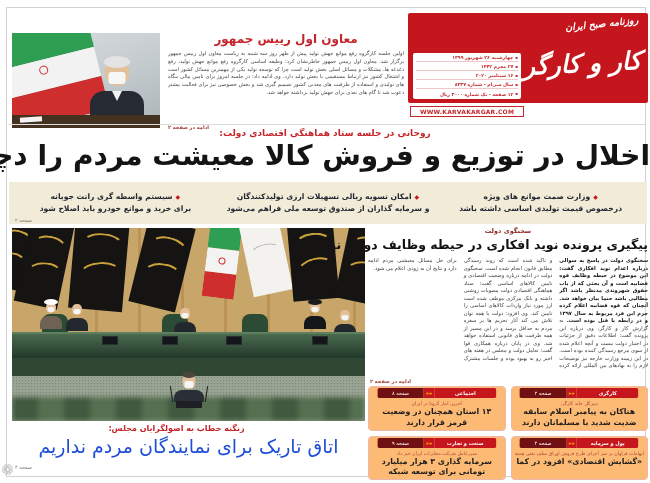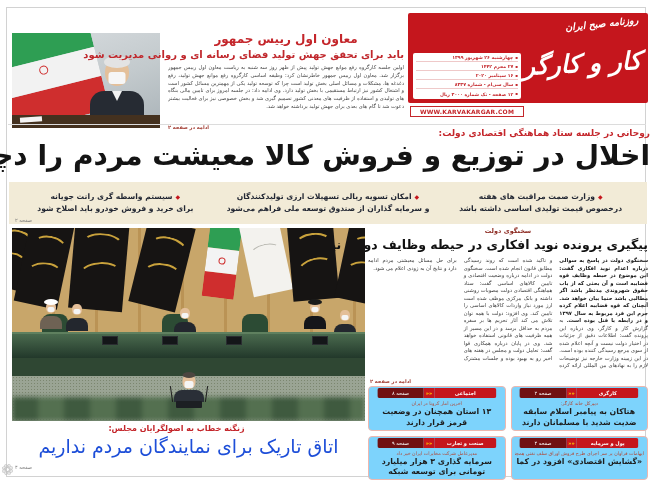--- a/index.html
+++ b/index.html
@@ -59,21 +59,21 @@
   
   .tstory { position:absolute; left:168px; top:32px; width:236px; height:98px; }
   .tskick { text-align:center; font-size:12px; color:#c4262b; font-weight:bold; }
   .tshead { text-align:center; font-size:10px; font-weight:bold; color:#c0272c; margin-top:3px;
             white-space:nowrap; }
   .tsbody { margin-top:4px; font-size:5.2px; line-height:1.5; text-align:justify; color:#474747;
             height:62px; overflow:hidden; }
   .tscont { position:absolute; left:0; bottom:0; font-size:5px; color:#a23c32; font-weight:bold; }
 
   
-  .lkick { position:absolute; top:128px; left:0; width:100%; color:#c4262b;
+  .lkick { position:absolute; top:128px; left:0; width:100%; text-align:center; color:#c4262b;
            font-size:9px; font-weight:bold; }
   .lhead { position:absolute; top:139px; left:0; width:100%; text-align:center; font-size:28px;
            font-weight:bold; color:#141414; letter-spacing:-0.5px; white-space:nowrap; }
 
   
   .bstrip { position:absolute; left:9px; top:182px; width:638px; height:42px; background:#f2ebd7;
             display:flex; direction:rtl; align-items:center; }
   .bcell { flex:1; text-align:center; font-weight:bold; color:#222733; font-size:7.6px;
            line-height:1.55; }
   .bcell .dia { color:#c5161d; font-size:6px; margin-left:3px; }
@@ -163,21 +163,21 @@
            white-space:nowrap; }
   .abody { margin-top:5px; height:114px; columns:3; column-gap:7px; column-fill:auto;
            font-size:5.2px; line-height:1.45; text-align:justify; color:#3b3b3b; overflow:hidden; }
   .abody b { color:#141414; }
   .abody b::after { content:" "; }
   .acont { position:absolute; left:2px; bottom:-1px; font-size:5px; color:#a23c32; font-weight:bold; }
 
   
   .teasers { position:absolute; left:368px; top:386px; width:280px; height:94px; display:grid;
              grid-template-columns:1fr 1fr; grid-template-rows:1fr 1fr; gap:5px; direction:rtl; }
-  .tbox { background:#7dd3fc; border:1px solid #eeb7ae; border-radius:4px; position:relative;
+  .tbox { background:#fdba74; border:1px solid #eeb7ae; border-radius:4px; position:relative;
           padding-top:13px; overflow:hidden; }
   .tbar { position:absolute; top:1px; left:50%; transform:translateX(-50%); width:88%; height:10px;
           display:flex; direction:rtl; border-radius:2px; overflow:hidden; font-size:5px;
           line-height:10px; color:#fff; }
   .tbar .sec { flex:1.2; background:#c5161d; text-align:center; font-weight:bold; }
   .tbar .chv { background:#c5161d; color:#ffd100; padding:0 2px; font-weight:bold; }
   .tbar .pg  { flex:0.9; background:#701012; text-align:center; }
   .tkick { font-size:4.8px; color:#b04a3a; text-align:center; margin:1px 3px 1px;
            white-space:nowrap; overflow:hidden; }
   .thead { font-size:7.8px; font-weight:bold; color:#1d1d1d; text-align:center; line-height:1.4;
@@ -229,42 +229,41 @@
     <div class="vpman">
       <div class="h"></div>
       <div class="msk"></div>
       <div class="bd"></div>
     </div>
     <div class="vpdesk"></div>
   </div>
 
   <div class="tstory">
     <div class="tskick">معاون اول رییس جمهور</div>
-    <div class="tshead">باید برای تحقق جهش تولید فضای رسانه ای و روانی مدیریت شود</div>
     <div class="tsbody">اولین جلسه کارگروه رفع موانع جهش تولید پیش از ظهر روز سه شنبه به ریاست معاون اول رییس جمهور برگزار شد. معاون اول رییس جمهور خاطرنشان کرد: وظیفه اساسی کارگروه رفع موانع جهش تولید، رفع دغدغه ها، مشکلات و مسائل اصلی بخش تولید است چرا که توسعه تولید یکی از مهمترین مسائل کشور است و اشتغال کشور نیز ارتباط مستقیمی با بخش تولید دارد. وی ادامه داد: در جلسه امروز برای تامین مالی بنگاه های تولیدی و استفاده از ظرفیت های معدنی کشور تصمیم گیری شد و بخش خصوصی نیز برای فعالیت بیشتر دعوت شد تا گام های بعدی برای جهش تولید برداشته خواهد شد.</div>
     <div class="tscont">ادامه در صفحه ۲</div>
   </div>
 
   <div class="rule"></div>
 
   <div class="lkick">روحانی در جلسه ستاد هماهنگی اقتصادی دولت:</div>
   <div class="lhead">اخلال در توزیع و فروش کالا  معیشت مردم را دچار مشکل می‌کند</div>
 
   <div class="bstrip">
     <div class="bcell">
-      <div><i class="dia">◆</i><span>وزارت صمت مراقبت های هفته</span></div>
+      <div><i class="dia">◆</i><span>وزارت صمت موانع های ویژه</span></div>
       <div>درخصوص قیمت تولیدی اساسی داشته باشد</div>
     </div>
     <div class="bcell">
       <div><i class="dia">◆</i><span>امکان تسویه ریالی تسهیلات ارزی تولیدکنندگان</span></div>
       <div>و سرمایه گذاران از صندوق توسعه ملی فراهم می‌شود</div>
     </div>
     <div class="bcell">
       <div><i class="dia">◆</i><span>سیستم واسطه گری رانت جویانه</span></div>
-      <div>برای خرید و فروش خودرو باید اصلاح شود</div>
+      <div>برای خرید و موانع خودرو باید اصلاح شود</div>
     </div>
     <div class="bpage">صفحه ۲</div>
   </div>
 
   <div class="mj">
     <div class="wall"></div>
     <div class="bf bf0"></div>
     <div class="bf bf1"></div>
     <div class="bf bf2"></div>
     <div class="bf bf3"></div>

